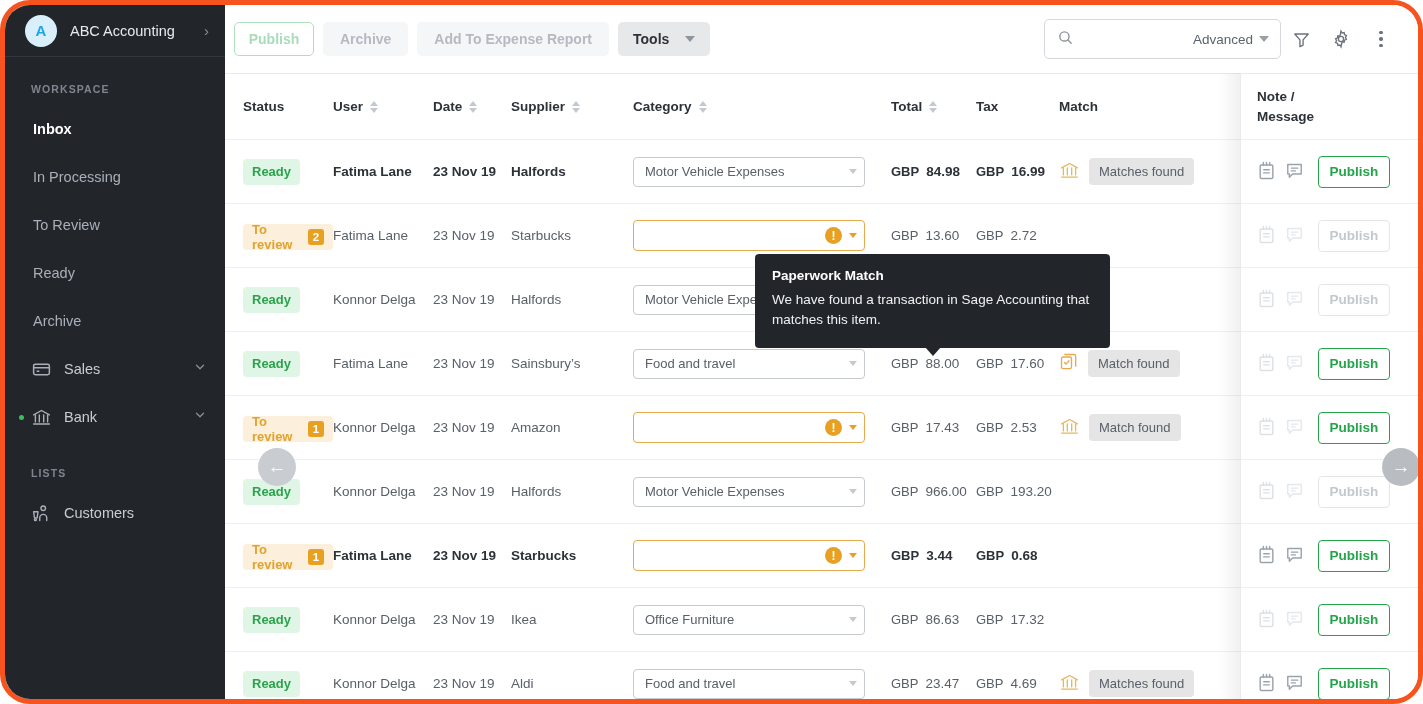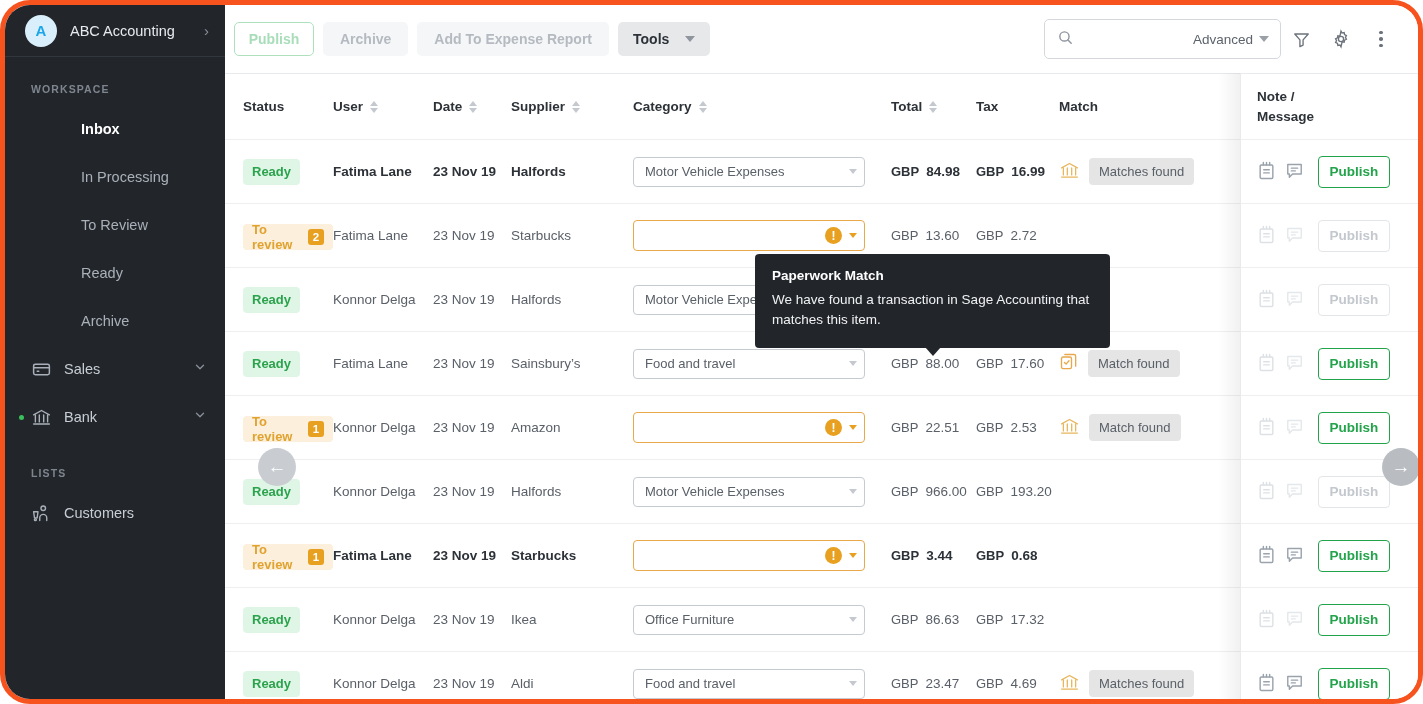--- a/index.html
+++ b/index.html
@@ -55,21 +55,21 @@
     position: absolute; left: 14px; top: 50%; margin-top: -2px;
     width: 5px; height: 5px; border-radius: 50%; background: #3ABF5C;
   }
   .nav-ico { width: 21px; height: 21px; flex-shrink: 0; }
   .nav-label { font-size: 14.5px; color: #C7CDD4; flex: 1; }
   .nav-label.active { color: #ffffff; }
   .nav-caret { color: #8A9099; }
 
   .sub-item {
     height: 48px; display: flex; align-items: center;
-    padding-left: 76px; font-size: 14.5px; color: #A9B0B9; cursor: pointer;
+    padding-left: 28px; font-size: 14.5px; color: #A9B0B9; cursor: pointer;
   }
   .sub-item.current { color: #ffffff; font-weight: bold; }
 
   
   #main {
     position: absolute; left: 220px; top: 0;
     width: 1198px; height: 704px; background: #ffffff;
   }
 
   
@@ -643,21 +643,21 @@
               <td class="c-category">
                 <div class="select warn">
                   <span class="val"></span>
                   <span class="warn-dot">!</span>
                   <span class="cr"></span>
                 </div>
               </td>
               <td class="c-total">
                 <span class="money">
                   <span class="cur">GBP</span>
-                  <span>22.51</span>
+                  <span>17.43</span>
                 </span>
               </td>
               <td class="c-tax">
                 <span class="money">
                   <span class="cur">GBP</span>
                   <span>2.53</span>
                 </span>
               </td>
               <td class="c-match">
                 <div class="match-cell">

